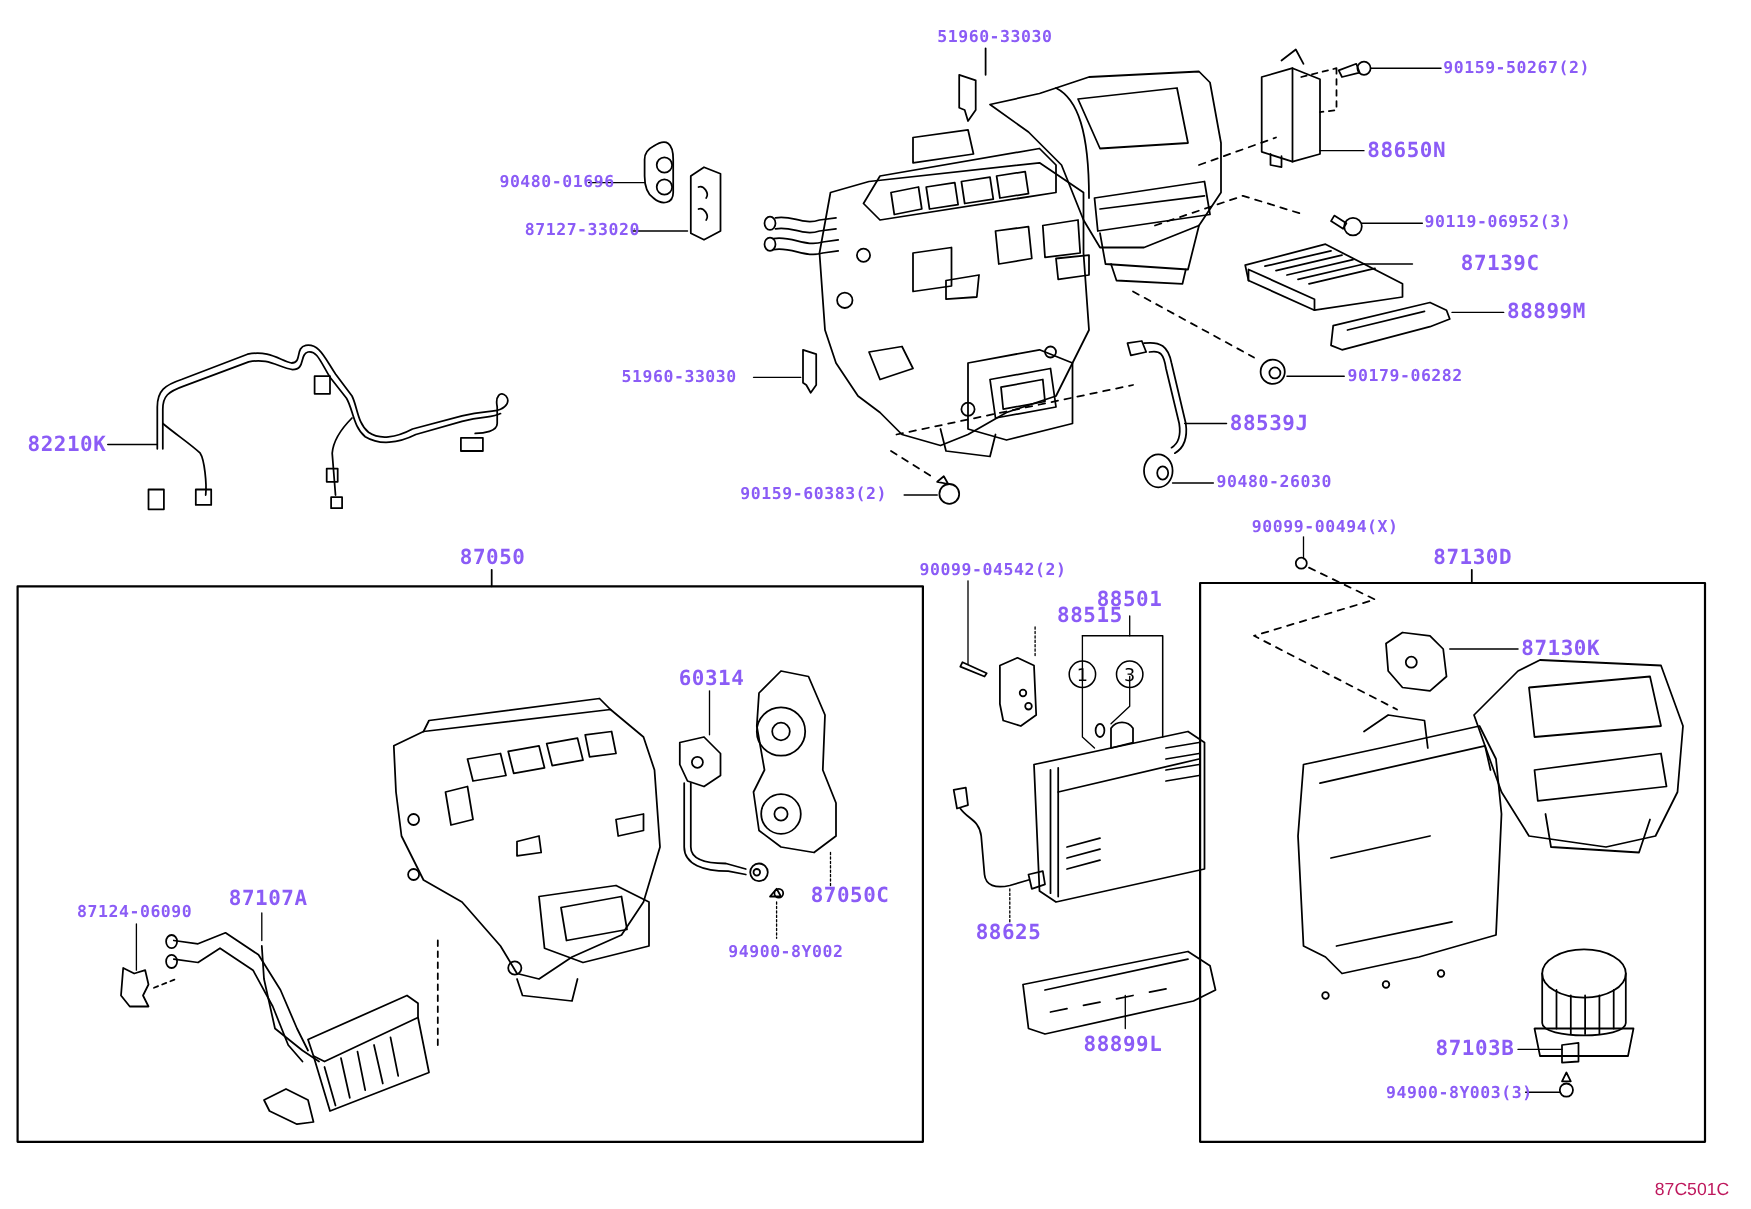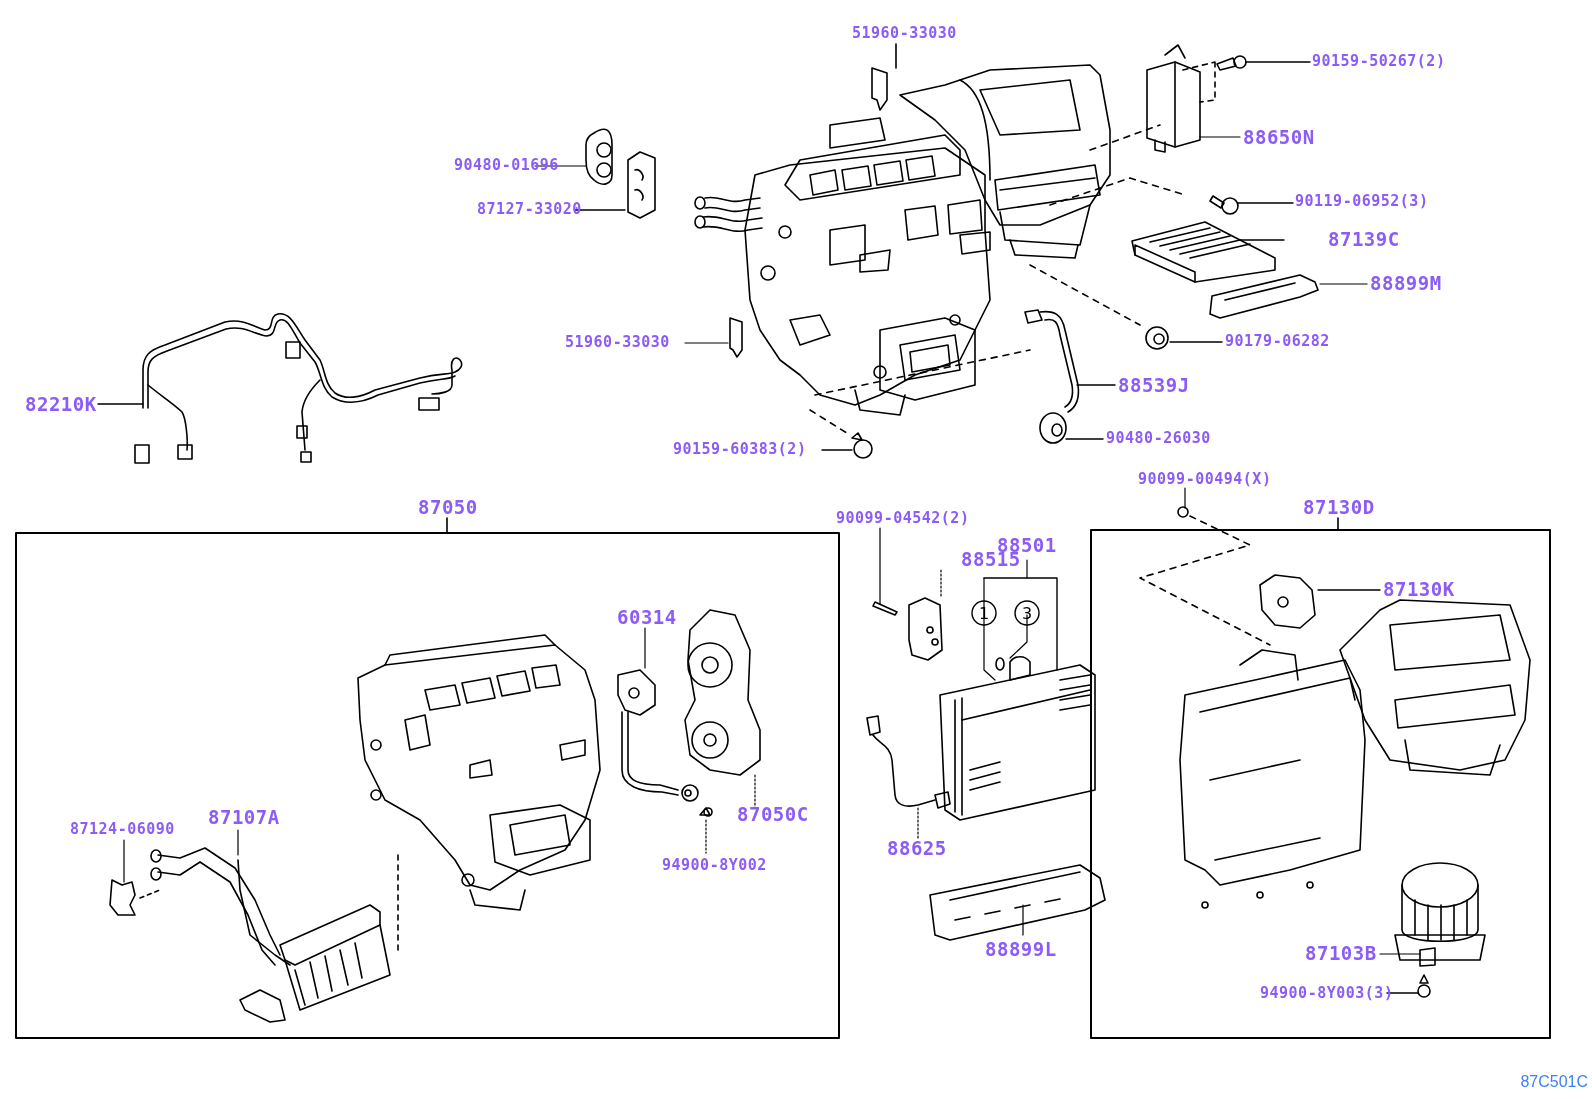--- a/index.html
+++ b/index.html
@@ -1,21 +1,21 @@
 <!DOCTYPE html>
 <html><head>
 <meta charset="utf-8">
 <style>
   html,body{margin:0;padding:0;background:#ffffff;}
   body{width:1592px;height:1099px;position:relative;overflow:hidden;font-family:"DejaVu Sans Mono","Liberation Mono",monospace;}
   #canvas{position:absolute;left:0;top:0;width:1592px;height:1099px;}
   .lbl{position:absolute;font-family:"DejaVu Sans Mono","Liberation Mono",monospace;font-weight:bold;color:#8b5cf6;white-space:nowrap;letter-spacing:0.5px;line-height:1;}
   .lbl.sm{font-size:15px;}
   .lbl.lg{font-size:19px;}
-  .figcode{position:absolute;right:4px;bottom:8px;font-family:"Liberation Sans",sans-serif;font-size:16px;color:#3b82f6;}
+  .figcode{position:absolute;right:20px;bottom:8px;font-family:"Liberation Sans",sans-serif;font-size:16px;color:#be185d;}
   svg text{font-family:"DejaVu Sans","Liberation Sans",sans-serif;}
 </style>
 </head>
 <body>
 
 <svg id="canvas" viewBox="0 0 1592 1099" xmlns="http://www.w3.org/2000/svg" fill="none" stroke="#000" stroke-width="1.6" stroke-linejoin="round" stroke-linecap="round">
 
   <rect x="16" y="533" width="823" height="505" stroke-width="2"></rect>
   <line x1="447" y1="518" x2="447" y2="533"></line>
   <rect x="1091" y="530" width="459" height="508" stroke-width="2"></rect>

